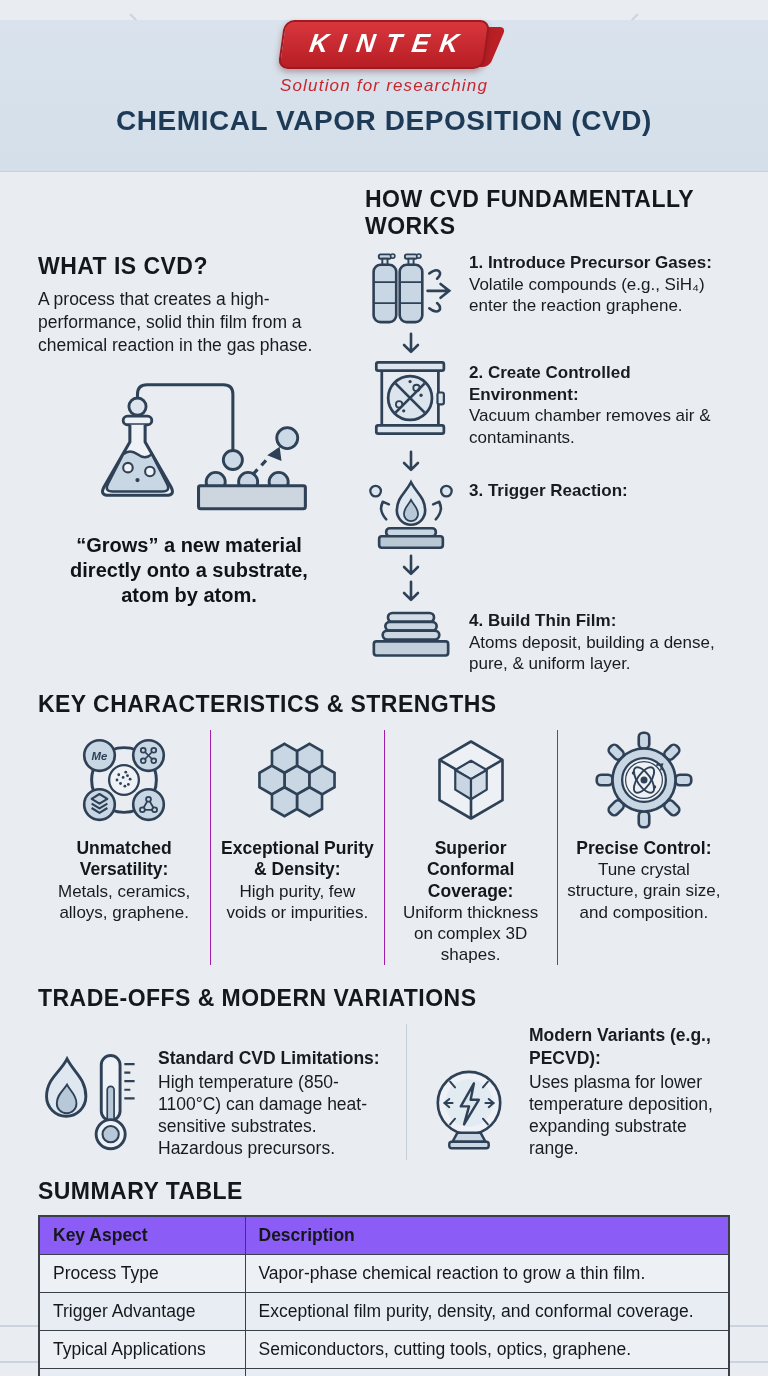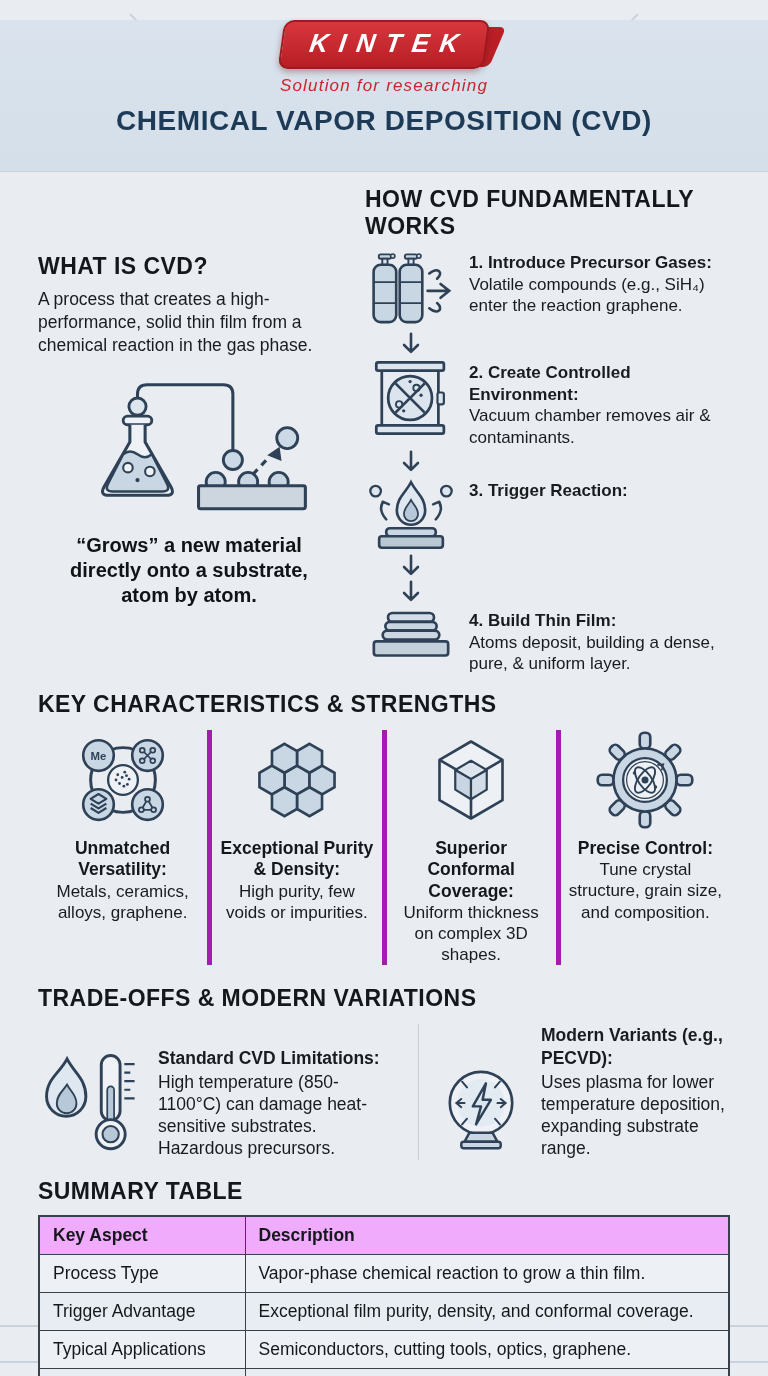--- a/index.html
+++ b/index.html
@@ -39,40 +39,40 @@
   .step { display:flex; align-items:flex-start; gap:12px; }
   .step-icon { width:92px; flex:none; display:flex; justify-content:center; }
   .step-text { flex:1; font-size:17px; line-height:1.27; color:#191c1f; padding-top:2px; }
   .step-title { font-weight:bold; }
   .arrow-row { width:92px; display:flex; flex-direction:column; align-items:center; padding:2px 0; }
 
   
   .strengths { margin-top:16px; }
   .s-grid { display:flex; margin-top:12px; }
   .s-col { flex:1; padding:0 8px; text-align:center; }
-  .s-col + .s-col { border-left:5px solid #a21caf; }
-  .s-icon { height:100px; display:flex; align-items:center; justify-content:center; }
+  .s-col + .s-col { border-left:1px solid #a21caf; }
+  .s-icon { height:100px; display:flex; align-items:center; justify-content:center;font-style:italic; }
   .s-title { margin-top:8px; font-size:17.5px; font-weight:bold; line-height:1.22; color:#15181b; }
   .s-body { font-size:17px; line-height:1.24; color:#191c1f; }
 
   
   .tradeoffs { margin-top:20px; }
   .t-row { display:flex; margin-top:12px; }
   .t-item { display:flex; gap:14px; align-items:flex-end; }
   .t-left { width:368px; flex:none; padding-right:6px; }
-  .t-right { flex:1; border-left:1px solid #c6cfd8; padding-left:16px;margin-left:12px; }
+  .t-right { flex:1; border-left:1px solid #c6cfd8; padding-left:16px; }
   .t-icon { flex:none; }
   .t-text { font-size:17.5px; line-height:1.27; color:#191c1f; }
   .t-title { font-weight:bold; margin-bottom:2px; }
 
   
   .summary { margin-top:18px; }
   table.sum { width:100%; margin-top:10px; border-collapse:collapse; background:#eef2f5; border:2px solid #3a4047; }
   table.sum th, table.sum td { border:1.5px solid #3a4047; font-size:17.5px; padding:8px 13px; text-align:left; color:#15181b; }
-  table.sum th { background:#f0abfc; font-weight:bold; }
+  table.sum th { background:#8b5cf6; font-weight:bold; }
   table.sum td.aspect { width:206px; }
   table.sum tr:nth-child(odd) td { background:#edf1f5; }
   table.sum tr:nth-child(even) td { background:#e7edf2; }
 
   svg .st { stroke:#2e4156; }
 </style>
 </head>
 <body>
 
 <div class="page">

